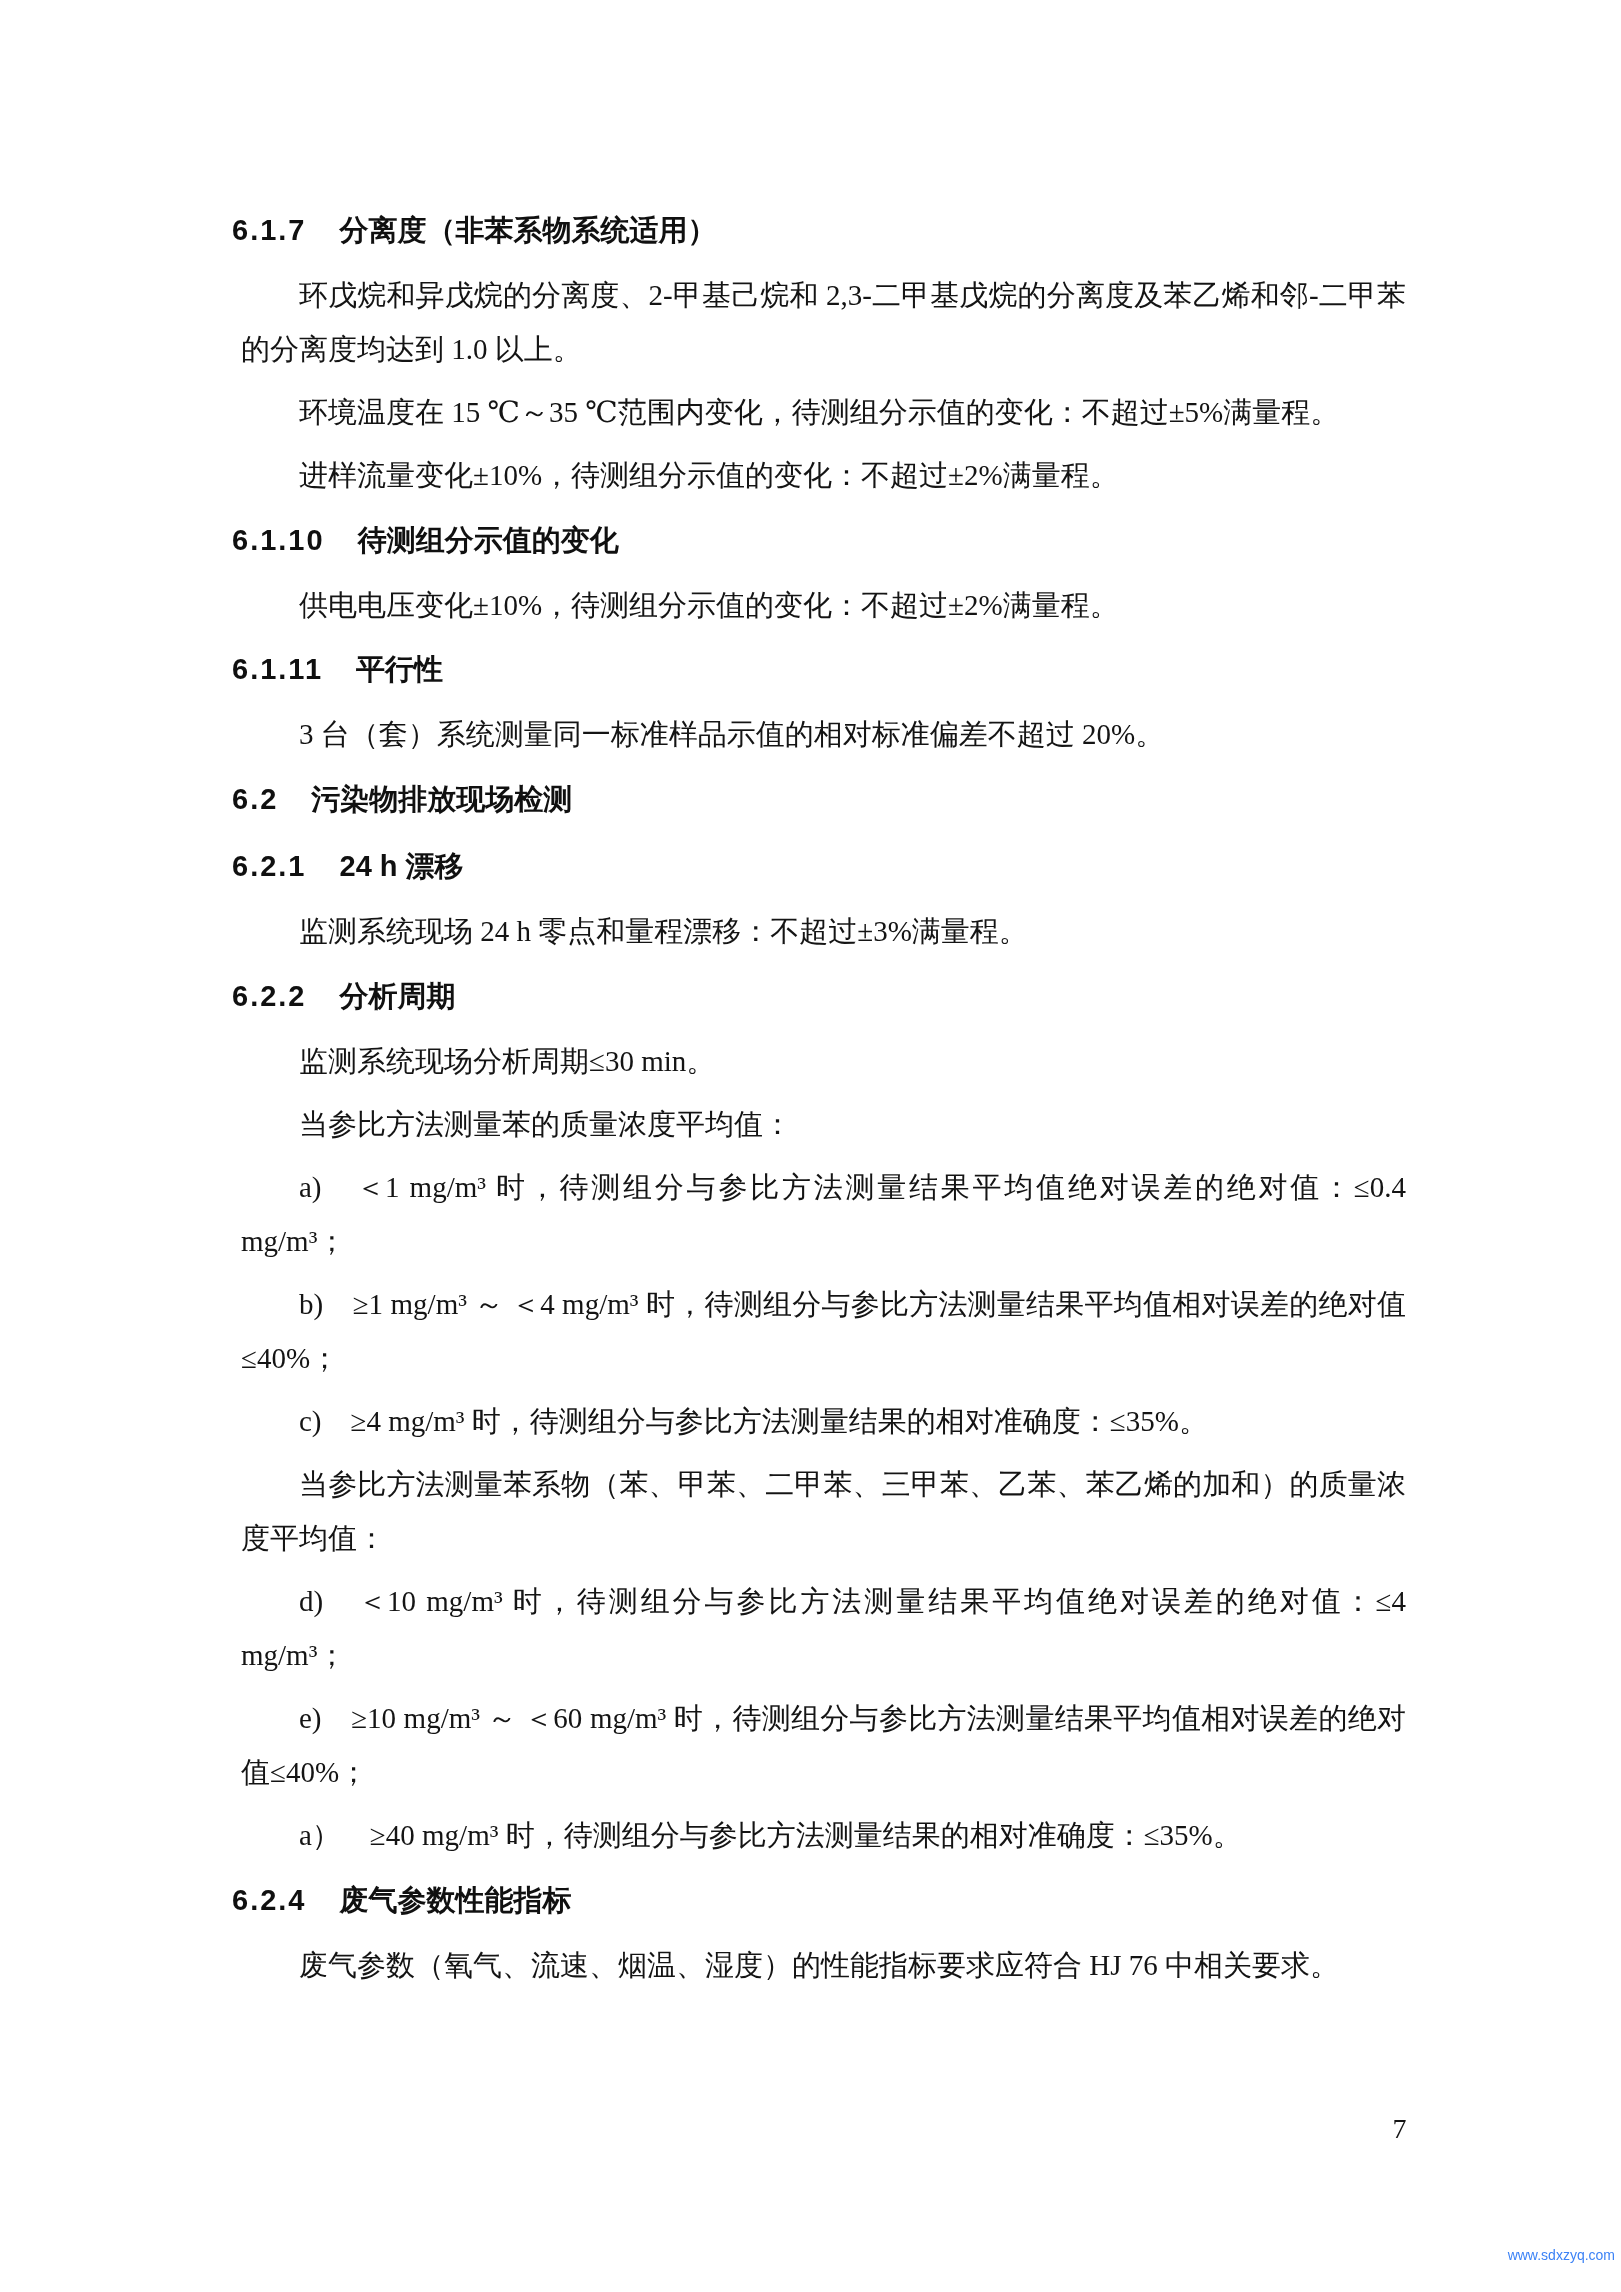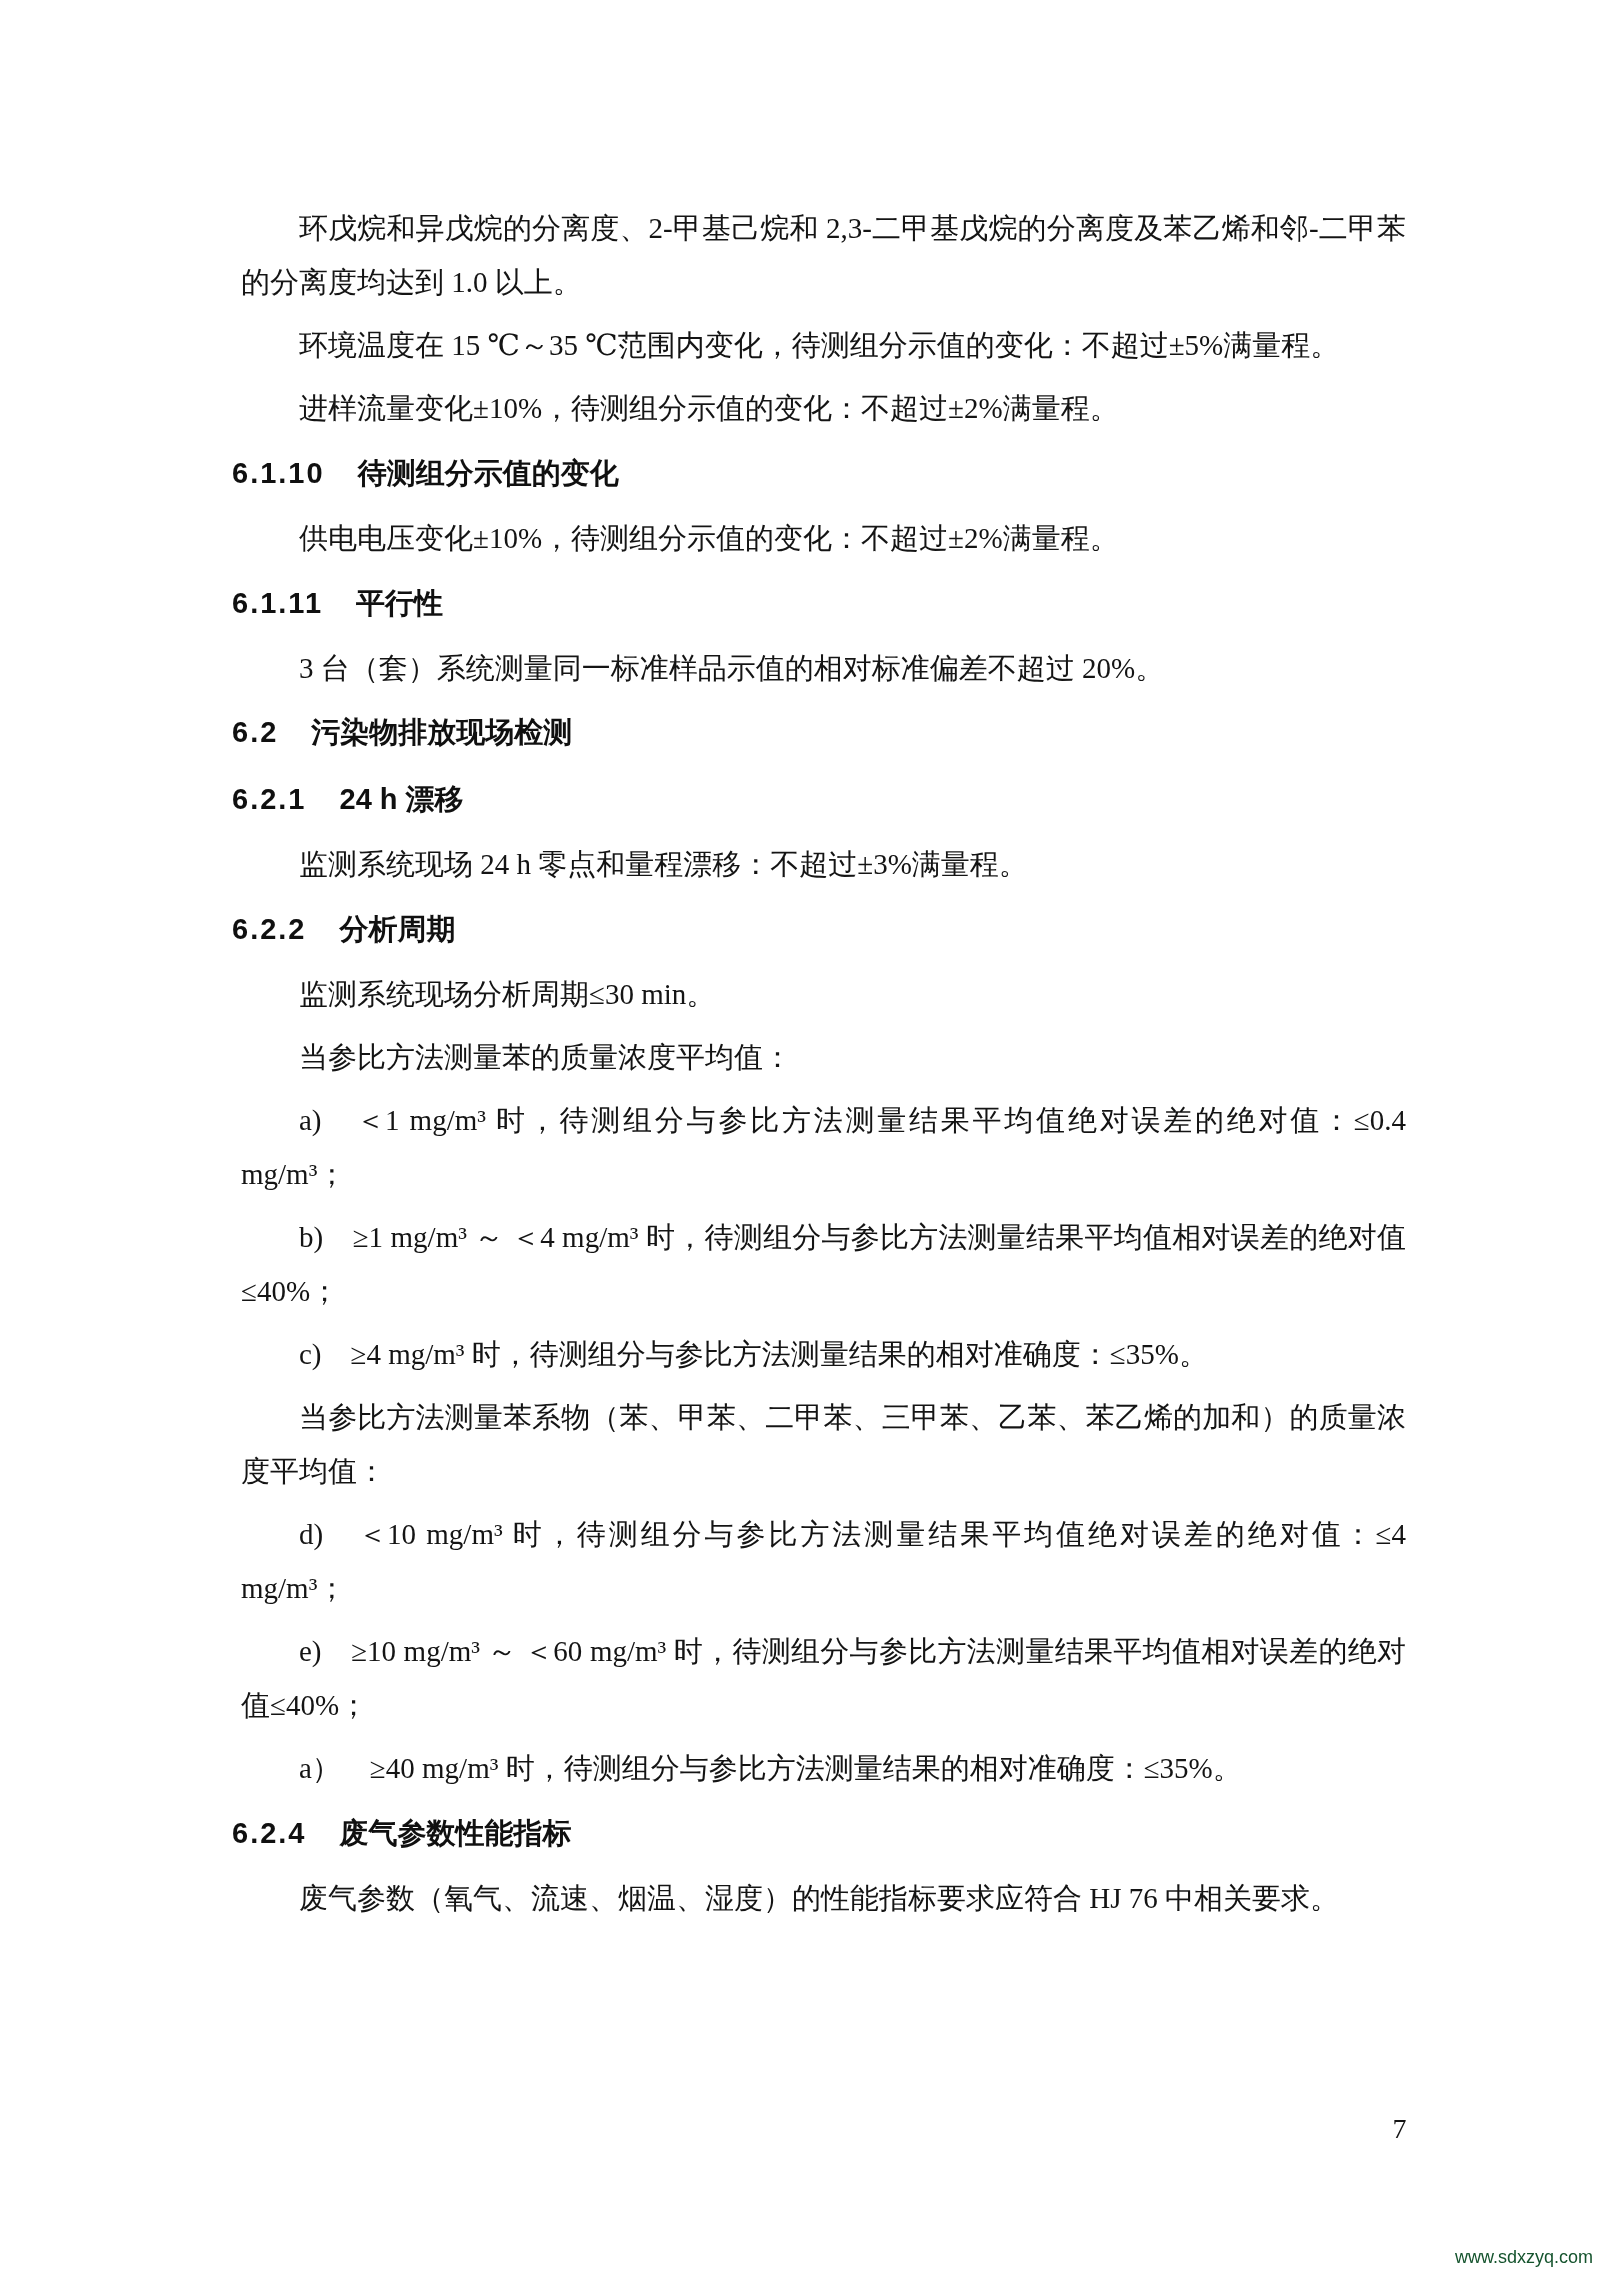--- a/index.html
+++ b/index.html
@@ -40,32 +40,33 @@
     left: 1380px;
     top: 2109px;
     width: 39px;
     text-align: center;
     font-size: 28px;
     line-height: 39px;
     color: #141414;
   }
   .watermark {
     position: absolute;
-    right: 28px;
+    right: 6px;
     top: 2247px;
     font-family: "Liberation Sans", "DejaVu Sans", sans-serif;
-    font-size: 18px;
-    color: #14532d;
+    font-size: 14px;
+    color: #3b82f6;
   }
 </style>
 </head>
 <body>
 
 <main class="page">
 
+  <h3 class="doc-h"><span class="hnum">6.1.7</span><span>分离度（非苯系物系统适用）</span></h3>
   <p class="doc-p">环戊烷和异戊烷的分离度、2-甲基己烷和 2,3-二甲基戊烷的分离度及苯乙烯和邻-二甲苯的分离度均达到 1.0 以上。</p>
 
   <p class="doc-p">环境温度在 15 ℃～35 ℃范围内变化，待测组分示值的变化：不超过±5%满量程。</p>
 
   <p class="doc-p">进样流量变化±10%，待测组分示值的变化：不超过±2%满量程。</p>
 
   <h3 class="doc-h"><span class="hnum">6.1.10</span><span>待测组分示值的变化</span></h3>
   <p class="doc-p">供电电压变化±10%，待测组分示值的变化：不超过±2%满量程。</p>
 
   <h3 class="doc-h"><span class="hnum">6.1.11</span><span>平行性</span></h3>

